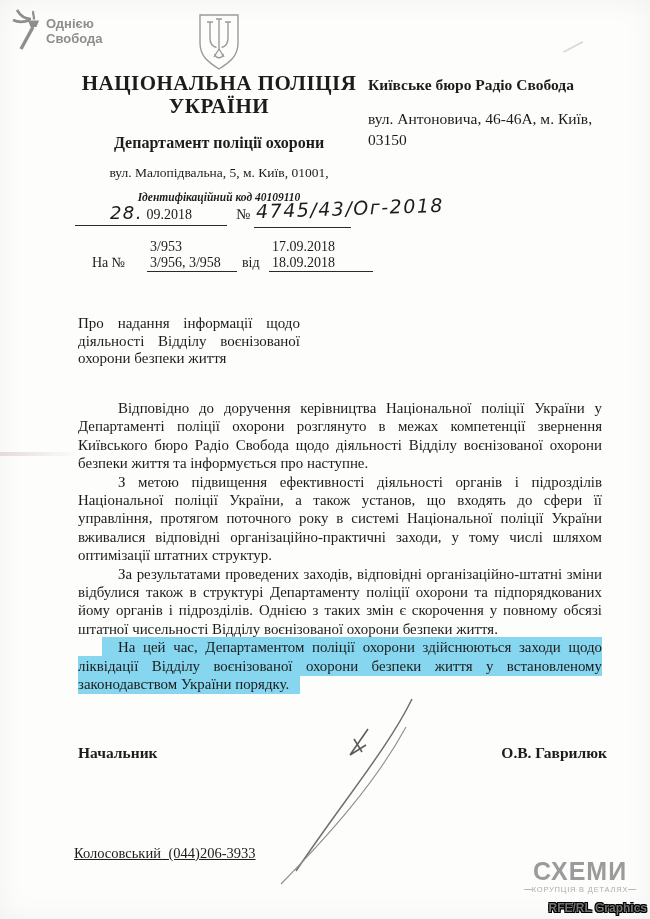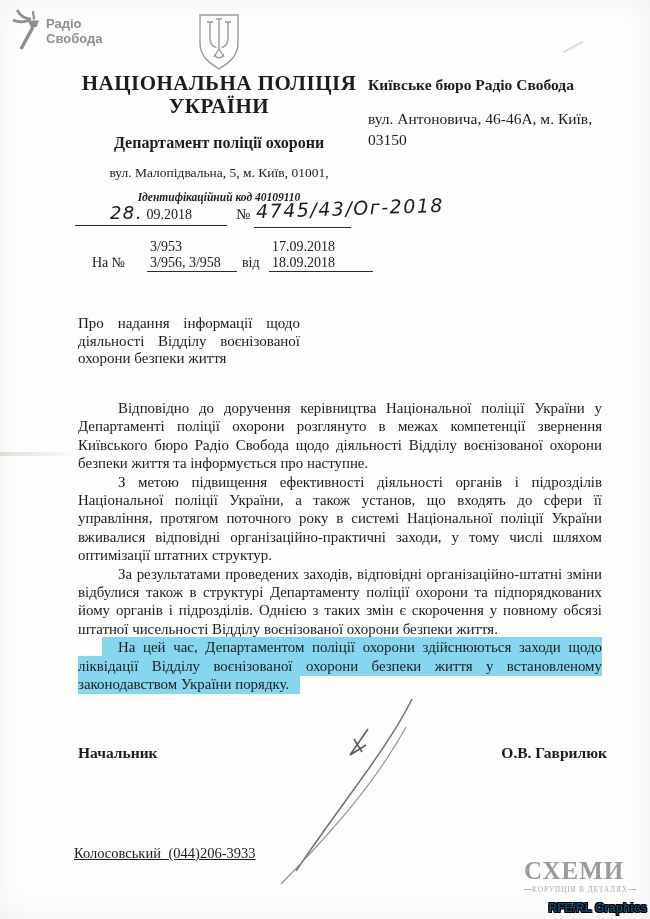--- a/index.html
+++ b/index.html
@@ -45,28 +45,28 @@
     line-height:18.4px;text-align:justify;}
   .body-text p{margin:0;text-indent:40px;}
   .hl{background:var(--highlight,#85d6ee);padding:2px 0;
     box-shadow:-16px 0 0 var(--highlight,#85d6ee), 11px 0 0 var(--highlight,#85d6ee);}
   
   .signoff-title{position:absolute;left:78px;top:744px;font-size:15.5px;font-weight:bold;}
   .signoff-name{position:absolute;right:43px;top:744px;font-size:15.5px;font-weight:bold;margin-left:8px;}
   .sig-svg{position:absolute;left:0;top:0;pointer-events:none;}
   .executor{position:absolute;left:74px;top:845px;font-size:14.5px;word-spacing:4px;text-decoration:underline;}
   
-  .schemes{position:absolute;left:524px;top:858px;width:112px;text-align:left;
-    font-family:Liberation Serif, serif;}
+  .schemes{position:absolute;left:524px;top:858px;width:112px;text-align:center;
+    font-family:Liberation Sans, sans-serif;}
   .schemes .t{font-size:25px;font-weight:bold;letter-spacing:1px;color:var(--watermark_gray,#9b9b9b);line-height:26px;}
   .schemes .s{display:flex;align-items:center;gap:0;margin-top:1px;}
   .schemes .s span{font-size:7.5px;letter-spacing:.8px;color:#acacac;white-space:nowrap;}
   .schemes .s i{flex:1;height:1px;background:#b8b8b8;}
   .credit{position:absolute;right:3px;top:901px;font-family:"Liberation Sans",sans-serif;
-    font-weight:bold;font-size:12px;color:#0c4a6e;
+    font-weight:bold;font-size:12px;color:#737373;
     text-shadow:-1px -1px 0 #000,1px -1px 0 #000,-1px 1px 0 #000,1px 1px 0 #000,0 1px 0 #000,0 -1px 0 #000;}
   
   .streak{position:absolute;left:0;top:452px;width:78px;height:4px;
     background:linear-gradient(to right,#e5dada,rgba(255,255,255,0));}
   .scratch{position:absolute;left:562px;top:46px;width:22px;height:1.5px;background:#dcdcdc;transform:rotate(-28deg);}
 </style>
 </head>
 <body>
 
 <div class="page">
@@ -75,21 +75,21 @@
     <span>
       <svg width="30" height="42" viewBox="0 0 30 42" fill="none">
         <path d="M5 2 C9 9 13 11 19 11" stroke="#8e8e8e" stroke-width="2.6"></path>
         <path d="M1 12 C7 15 13 14 18 12" stroke="#8e8e8e" stroke-width="2.6"></path>
         <path d="M21.5 3 C19.5 6.5 23.5 8 21.5 11.5" stroke="#8e8e8e" stroke-width="2.2"></path>
         <path d="M16 12.5 L27 12.5 L24.5 19 L18.5 19 Z" fill="#8e8e8e"></path>
         <path d="M21 19 L9 41" stroke="#8e8e8e" stroke-width="3.4"></path>
       </svg>
     </span>
     <span class="txt">
-      <span>Радіо</span><br>
+      <span>Однією</span><br>
       <span>Свобода</span>
     </span>
   </div>
 
   <div class="emblem">
     <svg width="46" height="58" viewBox="0 0 46 58" fill="none" stroke="#9a9a9a" stroke-width="1.4">
       <path d="M4 2 H42 V30 C42 43 34 49 23 56 C12 49 4 43 4 30 Z"></path>
       <path d="M20 6 H26 M23 6 V36"></path>
       <path d="M11 9 H17 M14 9 V25 C14 31 16 33.5 20.5 34.5"></path>
       <path d="M29 9 H35 M32 9 V25 C32 31 30 33.5 25.5 34.5"></path>

